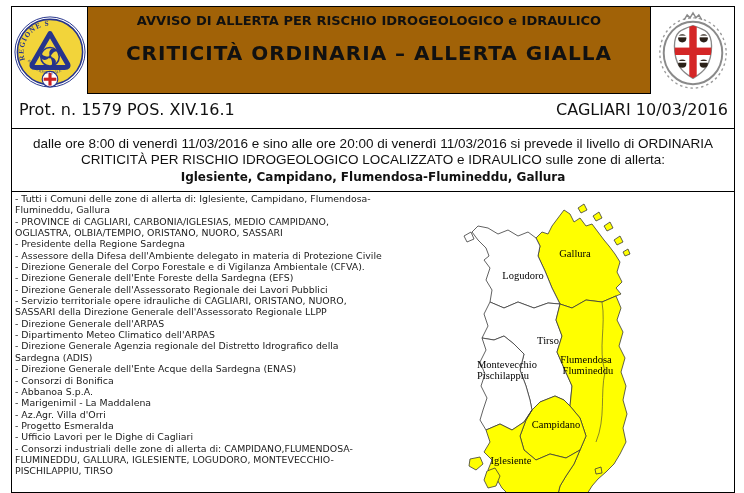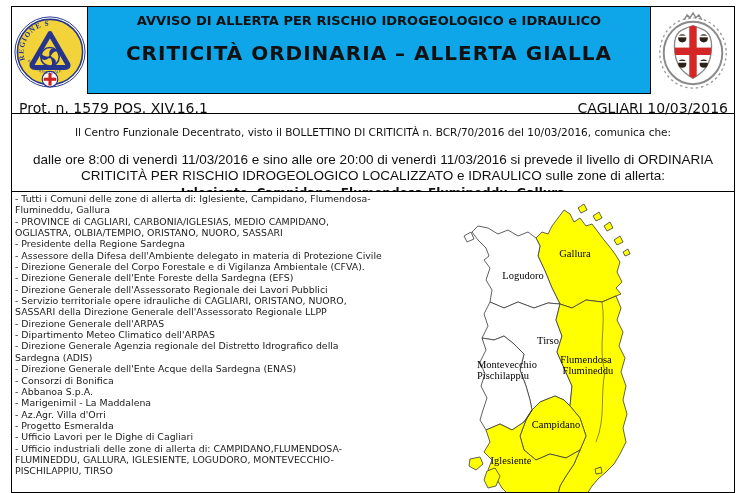--- a/index.html
+++ b/index.html
@@ -10,22 +10,22 @@
   
   .hdr{position:absolute;left:0;top:0;width:100%;height:87px;display:flex;}
   .logo-cell{width:76px;height:87px;border-right:1.5px solid #000;box-sizing:border-box;
              display:flex;align-items:center;justify-content:center;background:#fff;}
   .logo-cell.right{width:84px;border-right:none;border-left:1.5px solid #000;}
   .banner{flex:1;height:87px;box-sizing:border-box;border-bottom:1.5px solid #000;
           text-align:center;overflow:hidden;}
   .banner .l1{font-size:13px;font-weight:bold;margin-top:6px;letter-spacing:0px;}
   .banner .l2{font-size:20px;font-weight:bold;margin-top:13px;letter-spacing:1px;}
   
-  .prot{position:absolute;left:0;top:87px;width:100%;height:20px;box-sizing:border-box;
-        border-bottom:1.5px solid #000;font-size:14px;}
+  .prot{position:absolute;left:0;top:87px;width:100%;height:35px;box-sizing:border-box;
+        border-bottom:1.5px solid #000;font-size:16px;}
   .prot .pl{position:absolute;left:7px;top:6px;}
   .prot .pr{position:absolute;right:6px;top:6px;}
   
   .notice{position:absolute;left:0;top:115px;width:100%;height:70px;box-sizing:border-box;
           border-bottom:1.5px solid #000;text-align:center;overflow:hidden;}
   .notice .intro{font-size:10.5px;margin-top:4px;}
   .notice .main{font-family:"Liberation Sans",sans-serif;font-size:13.5px;line-height:15.5px;
                 margin-top:14px;padding:0 6px;}
   .notice .zones{font-size:12px;font-weight:bold;line-height:18px;margin-top:1px;}
   
@@ -63,21 +63,21 @@
         </g>
         <circle cx="38" cy="72" r="8" fill="#ffffff" stroke="#26348c" stroke-width="1.2"></circle>
         <rect x="36.4" y="65.5" width="3.2" height="13" fill="#c22"></rect>
         <rect x="31.5" y="70.4" width="13" height="3.2" fill="#c22"></rect>
         <text font-size="4.2" fill="#26348c">
           <textPath href="#ringBot" startOffset="8%">PROTEZIONE CIVILE</textPath>
         </text>
       </svg>
     </div>
 
-    <div class="banner" style="background: #0ea5e9;">
+    <div class="banner" style="background: #a16207;">
       <div class="l1">AVVISO DI ALLERTA PER RISCHIO IDROGEOLOGICO e IDRAULICO</div>
       <div class="l2">CRITICITÀ ORDINARIA – ALLERTA GIALLA</div>
     </div>
 
     <div class="logo-cell right">
       <svg width="82" height="84" viewBox="0 0 84 86">
         <ellipse cx="42" cy="45" rx="34" ry="36" fill="none" stroke="#9a9a9a" stroke-width="1.4" stroke-dasharray="2.5 3"></ellipse>
         <ellipse cx="42" cy="45" rx="30" ry="32" fill="none" stroke="#8a8a8a" stroke-width="2"></ellipse>
         <path d="M33,11 l3,-5 l3,3 l3,-5 l3,5 l3,-3 l3,5" fill="none" stroke="#8a8a8a" stroke-width="1.5"></path>
         <defs>
@@ -103,21 +103,20 @@
       </svg>
     </div>
   </div>
 
   <div class="prot">
     <span class="pl">Prot. n. 1579 POS. XIV.16.1</span>
     <span class="pr">CAGLIARI 10/03/2016</span>
   </div>
 
   <div class="notice">
-    <div class="intro">Il Centro Funzionale Decentrato, visto il BOLLETTINO DI CRITICITÀ n. BCR/70/2016 del 10/03/2016, comunica che:</div>
     <div class="main">dalle ore 8:00 di venerdì 11/03/2016 e sino alle ore 20:00 di venerdì 11/03/2016 si prevede il livello di ORDINARIA CRITICITÀ PER RISCHIO IDROGEOLOGICO LOCALIZZATO e IDRAULICO sulle zone di allerta:</div>
     <div class="zones">Iglesiente, Campidano, Flumendosa-Flumineddu, Gallura</div>
   </div>
 
   <div class="recips">
       <div class="ritem">- Tutti i Comuni delle zone di allerta di: Iglesiente, Campidano, Flumendosa-Flumineddu, Gallura</div>
       <div class="ritem">- PROVINCE di CAGLIARI, CARBONIA/IGLESIAS, MEDIO CAMPIDANO, OGLIASTRA, OLBIA/TEMPIO, ORISTANO, NUORO, SASSARI</div>
       <div class="ritem">- Presidente della Regione Sardegna</div>
       <div class="ritem">- Assessore della Difesa dell'Ambiente delegato in materia di Protezione Civile</div>
       <div class="ritem">- Direzione Generale del Corpo Forestale e di Vigilanza Ambientale (CFVA).</div>
@@ -127,21 +126,21 @@
       <div class="ritem">- Direzione Generale dell'ARPAS</div>
       <div class="ritem">- Dipartimento Meteo Climatico dell'ARPAS</div>
       <div class="ritem">- Direzione Generale Agenzia regionale del Distretto Idrografico della Sardegna (ADIS)</div>
       <div class="ritem">- Direzione Generale dell'Ente Acque della Sardegna (ENAS)</div>
       <div class="ritem">- Consorzi di Bonifica</div>
       <div class="ritem">- Abbanoa S.p.A.</div>
       <div class="ritem">- Marigenimil - La Maddalena</div>
       <div class="ritem">- Az.Agr. Villa d'Orri</div>
       <div class="ritem">- Progetto Esmeralda</div>
       <div class="ritem">- Ufficio Lavori per le Dighe di Cagliari</div>
-      <div class="ritem">- Ufficio industriali delle zone di allerta di: CAMPIDANO,FLUMENDOSA-FLUMINEDDU, GALLURA, IGLESIENTE, LOGUDORO, MONTEVECCHIO-PISCHILAPPIU, TIRSO</div>
+      <div class="ritem">- Consorzi industriali delle zone di allerta di: CAMPIDANO,FLUMENDOSA-FLUMINEDDU, GALLURA, IGLESIENTE, LOGUDORO, MONTEVECCHIO-PISCHILAPPIU, TIRSO</div>
     </div>
 
   <div class="mapbox">
     <svg width="337" height="298" viewBox="0 0 337 298">
       <g stroke="#3a3a3a" stroke-width="0.8" stroke-linejoin="round">
         <path d="M146,42 L152,36 L158,38 L162,30 L168,22 L174,14 L180,18 L184,26 L190,22 L196,30 L202,28 L208,36 L214,44 L219,50 L225,58 L230,66 L227,76 L232,86 L226,92 L231,98 L226,100 L212,106 L196,104 L182,112 L170,108 L162,92 L155,75 L148,60 L150,50 Z" fill="#FFFF00"></path>
         <path d="M146,42 L138,36 L128,40 L118,34 L108,38 L98,32 L88,30 L82,36 L88,44 L96,52 L99,60 L94,64 L100,72 L96,84 L102,94 L100,106 L114,112 L128,106 L144,112 L158,107 L170,108 L162,92 L155,75 L148,60 L150,50 Z" fill="#FFFFFF"></path>
         <path d="M100,106 L114,112 L128,106 L144,112 L158,107 L170,108 L166,124 L172,140 L167,156 L174,172 L182,190 L180,210 L174,204 L165,200 L150,206 L142,214 L140,204 L136,190 L130,174 L134,158 L124,148 L114,140 L104,144 L92,142 L98,130 L94,118 Z" fill="#FFFFFF"></path>
         <path d="M92,142 L104,144 L114,140 L124,148 L134,158 L130,174 L136,190 L140,204 L142,214 L134,226 L122,234 L110,228 L96,234 L90,224 L93,214 L97,202 L91,190 L95,178 L90,166 L96,154 Z" fill="#FFFFFF"></path>
         <path d="M226,100 L231,112 L227,124 L233,136 L229,150 L235,162 L231,176 L236,190 L233,204 L237,218 L233,232 L236,246 L230,258 L224,268 L216,276 L208,283 L202,290 L197,298 L168,298 L170,290 L176,280 L184,268 L190,254 L196,240 L190,222 L180,210 L182,190 L174,172 L167,156 L172,140 L166,124 L170,108 L182,112 L196,104 L212,106 Z" fill="#FFFF00"></path>

